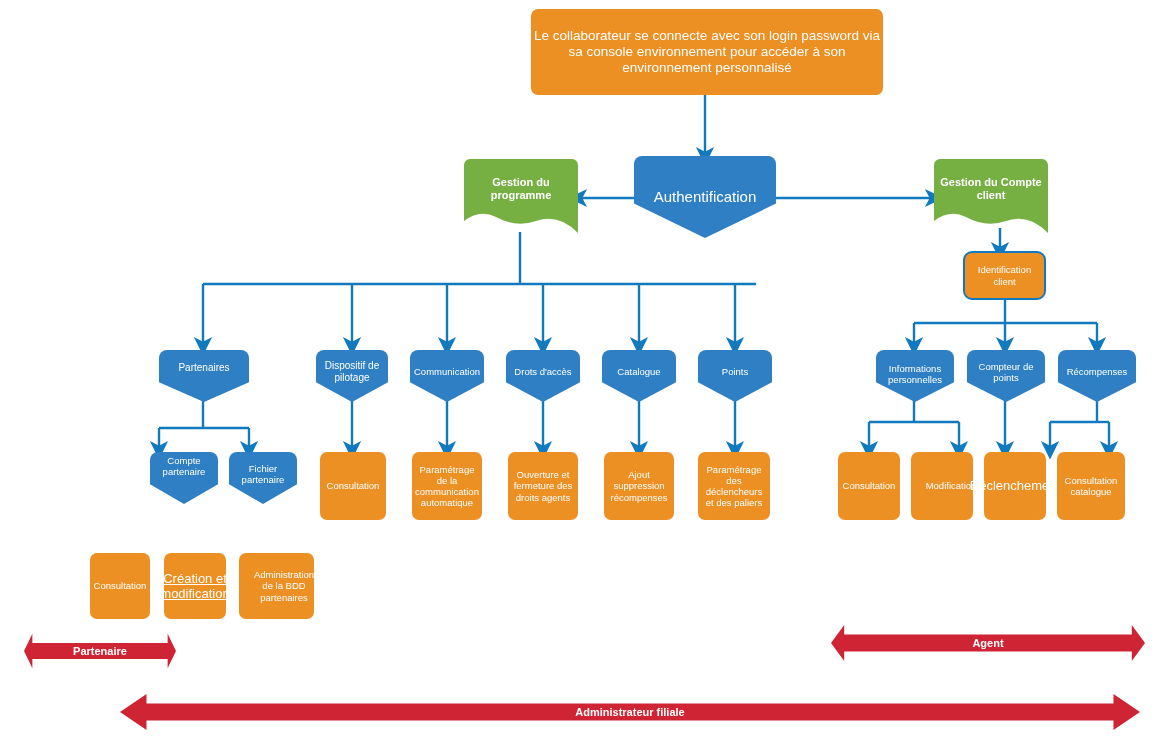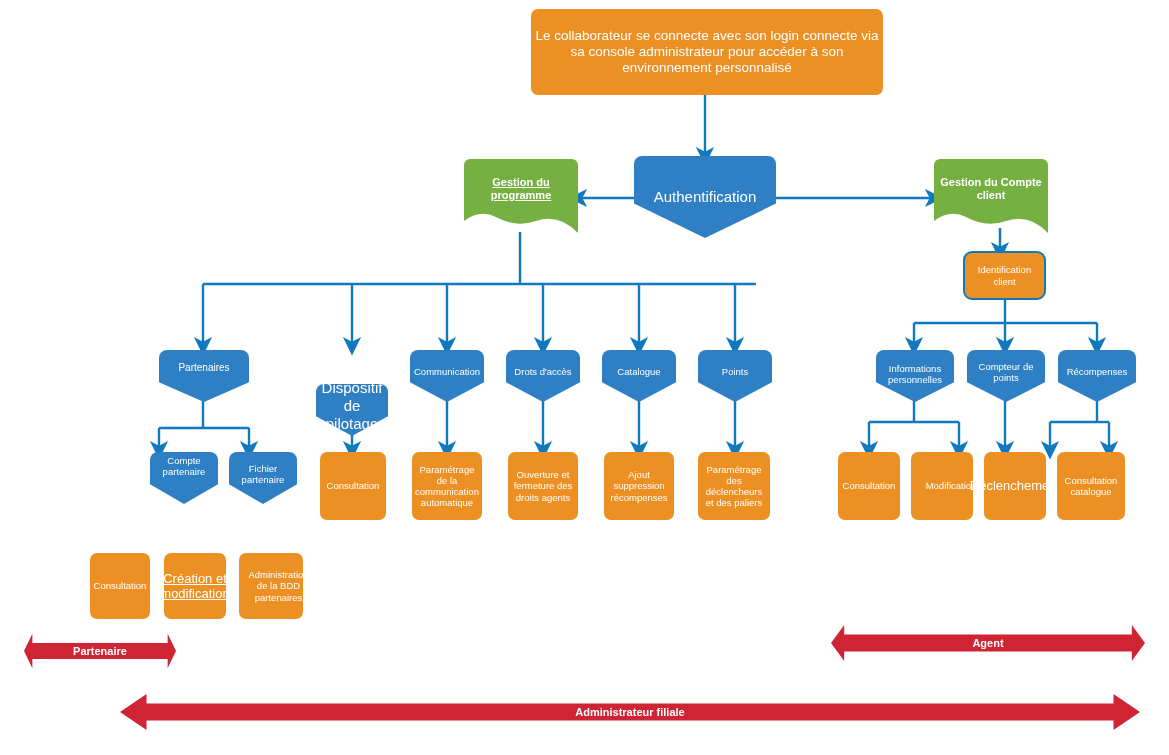--- a/index.html
+++ b/index.html
@@ -133,28 +133,28 @@
 
       <path d="M1097,399 L1097,422"></path>
       <path d="M1050,422 L1097,422"></path>
       <path d="M1050,422 L1050,450" marker-end="url(#ah)"></path>
       <path d="M1109,422 L1109,450" marker-end="url(#ah)"></path>
       <path d="M1097,422 L1109,422"></path>
     </g>
   </svg>
 
   <div class="node box-orange" style="left:531px;top:9px;width:352px;height:86px;font-size:13.5px;">
-    <span>Le collaborateur se connecte avec son login connecte via sa console administrateur  pour accéder à son environnement personnalisé</span>
+    <span>Le collaborateur se connecte avec son login password via sa console environnement  pour accéder à son environnement personnalisé</span>
   </div>
 
   <div class="node pent-blue big" style="left:634px;top:156px;width:142px;height:82px;font-size:15px;justify-content:center;">
     <span>Authentification</span>
   </div>
 
-  <div class="node flag-green" style="left:464px;top:159px;width:114px;height:74px;font-size:11px;font-weight:bold;text-decoration:underline;">
+  <div class="node flag-green" style="left:464px;top:159px;width:114px;height:74px;font-size:11px;font-weight:bold;">
     <svg class="fg-svg" viewBox="0 0 114 74" preserveAspectRatio="none">
       <path d="M6,0 H108 A6,6 0 0 1 114,6 V74 Q95,54 72,62 Q52,69 32,58 Q16,50 0,62 V6 A6,6 0 0 1 6,0 Z" fill="#76B043"></path>
     </svg>
     <span style="margin-bottom:14px;">Gestion du programme</span>
   </div>
 
   <div class="node flag-green" style="left:934px;top:159px;width:114px;height:74px;font-size:11px;font-weight:bold;">
     <svg class="fg-svg" viewBox="0 0 114 74" preserveAspectRatio="none">
       <path d="M6,0 H108 A6,6 0 0 1 114,6 V74 Q95,54 72,62 Q52,69 32,58 Q16,50 0,62 V6 A6,6 0 0 1 6,0 Z" fill="#76B043"></path>
     </svg>
@@ -162,21 +162,21 @@
   </div>
 
   <div class="node box-orange bordered" style="left:963px;top:251px;width:83px;height:49px;font-size:9.5px;">
     <span>Identification client</span>
   </div>
 
   <div class="node pent-blue" style="left:159px;top:350px;width:90px;height:52px;font-size:10px;">
     <span style="margin-bottom:16px;">Partenaires</span>
   </div>
 
-  <div class="node pent-blue" style="left:316px;top:350px;width:72px;height:52px;font-size:15px;margin-top:34px;">
+  <div class="node pent-blue" style="left:316px;top:350px;width:72px;height:52px;font-size:10px;">
     <span style="margin-bottom:8px;">Dispositif de pilotage</span>
   </div>
 
   <div class="node pent-blue" style="left:410px;top:350px;width:74px;height:52px;font-size:9.5px;">
     <span style="margin-bottom:8px;">Communication</span>
   </div>
 
   <div class="node pent-blue" style="left:506px;top:350px;width:74px;height:52px;font-size:9.5px;">
     <span style="margin-bottom:8px;">Drots d'accès</span>
   </div>
@@ -246,21 +246,21 @@
   </div>
 
   <div class="node box-orange" style="left:90px;top:553px;width:60px;height:66px;font-size:9.5px;">
     <span>Consultation</span>
   </div>
 
   <div class="node box-orange" style="left:164px;top:553px;width:62px;height:66px;font-size:13px;text-decoration:underline;">
     <span>Création et modification</span>
   </div>
 
-  <div class="node box-orange" style="left:239px;top:553px;width:64px;height:66px;font-size:9.5px;padding-left:15px;">
+  <div class="node box-orange" style="left:239px;top:553px;width:75px;height:66px;font-size:9.5px;padding-left:15px;">
     <span>Administration de la BDD partenaires</span>
   </div>
 
   <div class="dblarrow" style="left:24px;top:631px;width:152px;height:40px;font-size:11px;">
     <span>Partenaire</span>
   </div>
 
   <div class="dblarrow mid" style="left:831px;top:622px;width:314px;height:42px;font-size:11px;">
     <span>Agent</span>
   </div>

